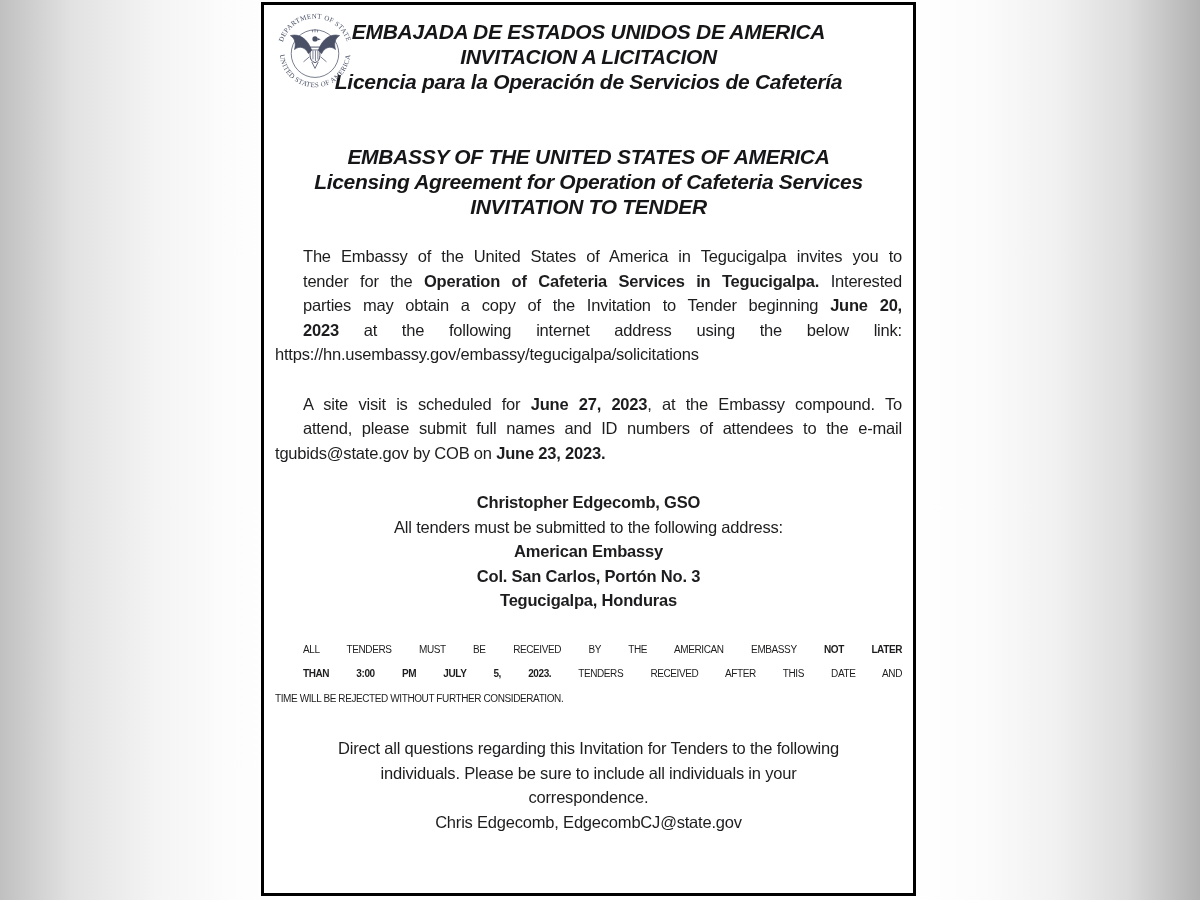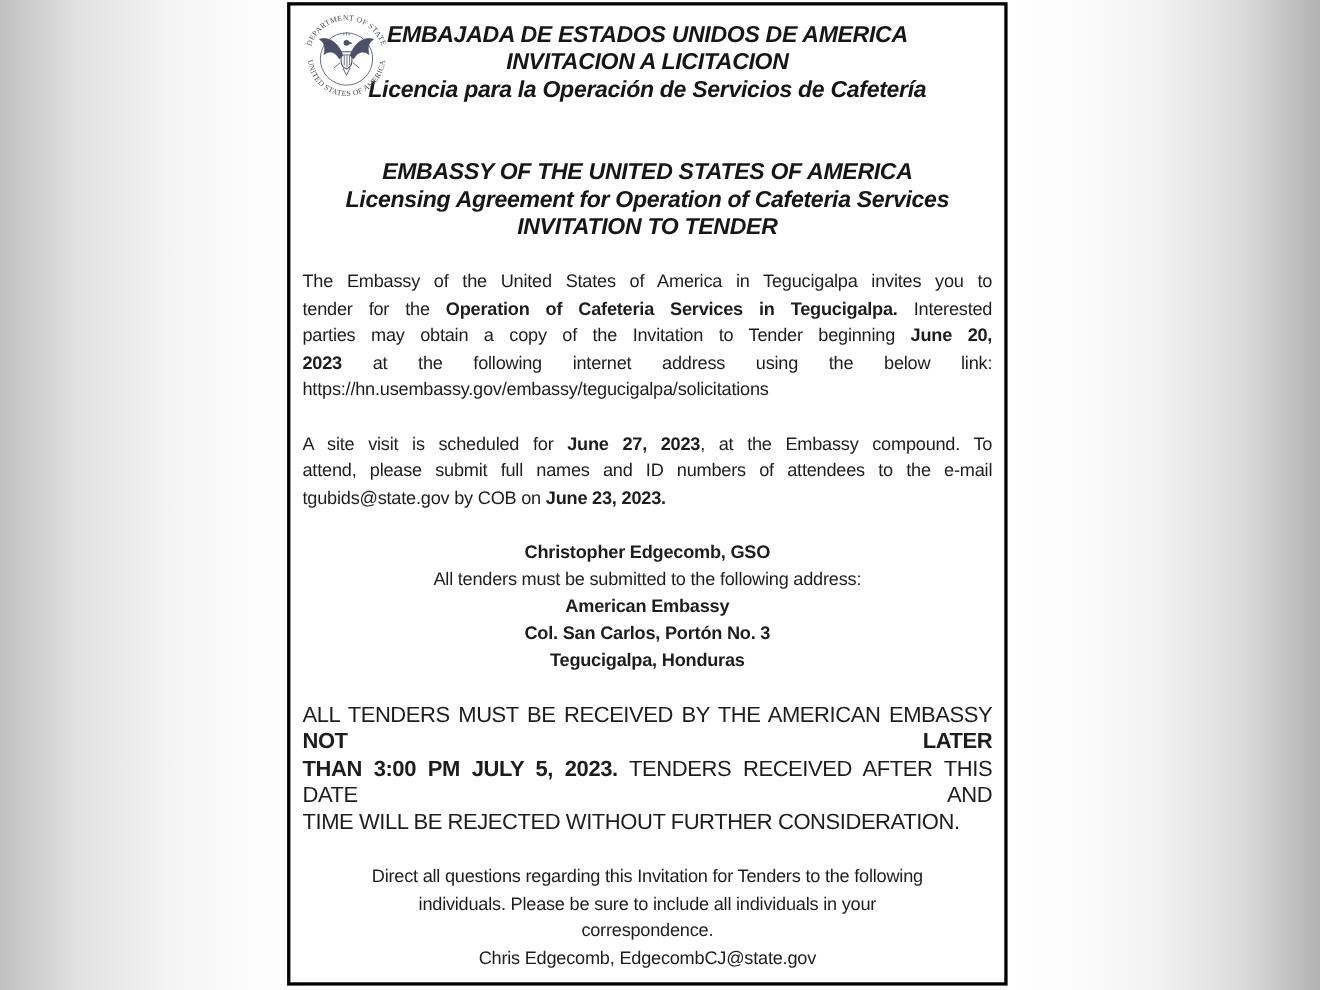--- a/index.html
+++ b/index.html
@@ -38,25 +38,25 @@
     letter-spacing: -0.3px;
     color: #161618;
     font-style: italic;
   }
   .hdr-en { margin-top: 50px; }
   .para {
     margin: 25px 0 0 0;
     font-size: 16.5px; line-height: 24.5px;
     letter-spacing: -0.2px;
   }
-  .jline { text-align: justify; text-align-last: justify; }
+  .jline { text-align: justify; text-align-last: justify; margin-left: 28px; }
   .lline { text-align: center;  text-align-last: left; }
   .cline { text-align: center; text-align-last: center; }
   .b { font-weight: bold; }
-  .caps-para { font-size: 20px; letter-spacing: -0.4px; }
+  .caps-para { font-size: 10px; letter-spacing: -0.4px; }
 </style>
 </head>
 <body>
 
 <div class="stage">
   <section class="document">
 
     <div class="seal">
       <svg viewBox="0 0 100 100" aria-hidden="true">
         <defs>

